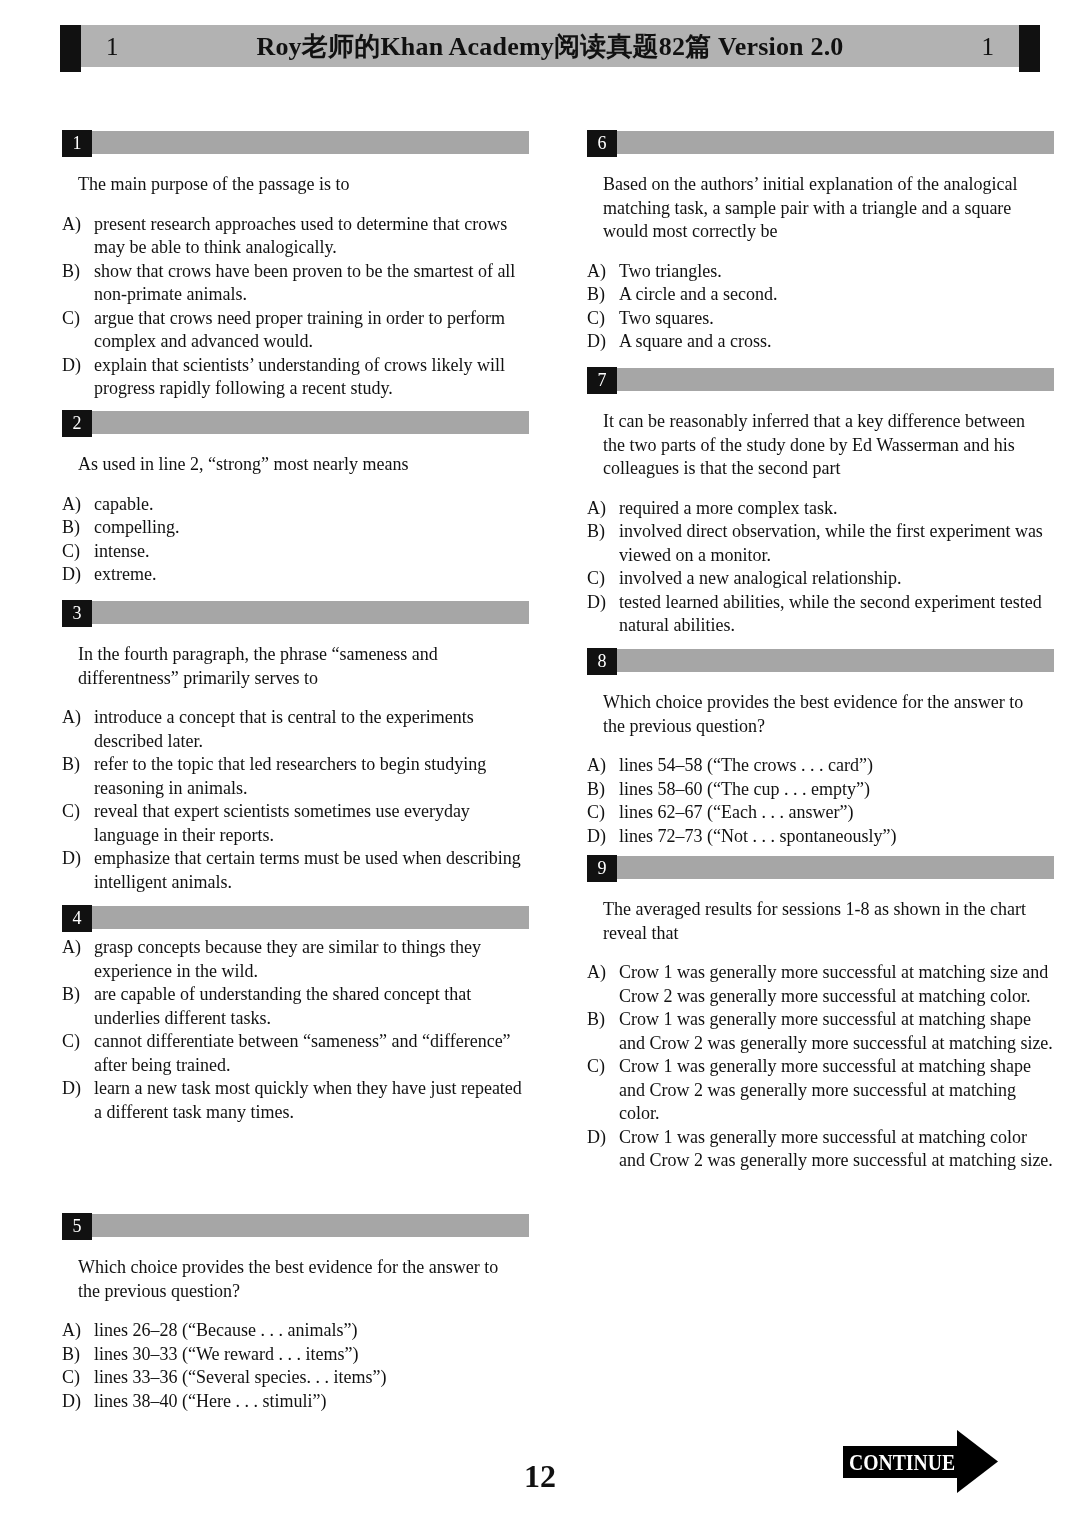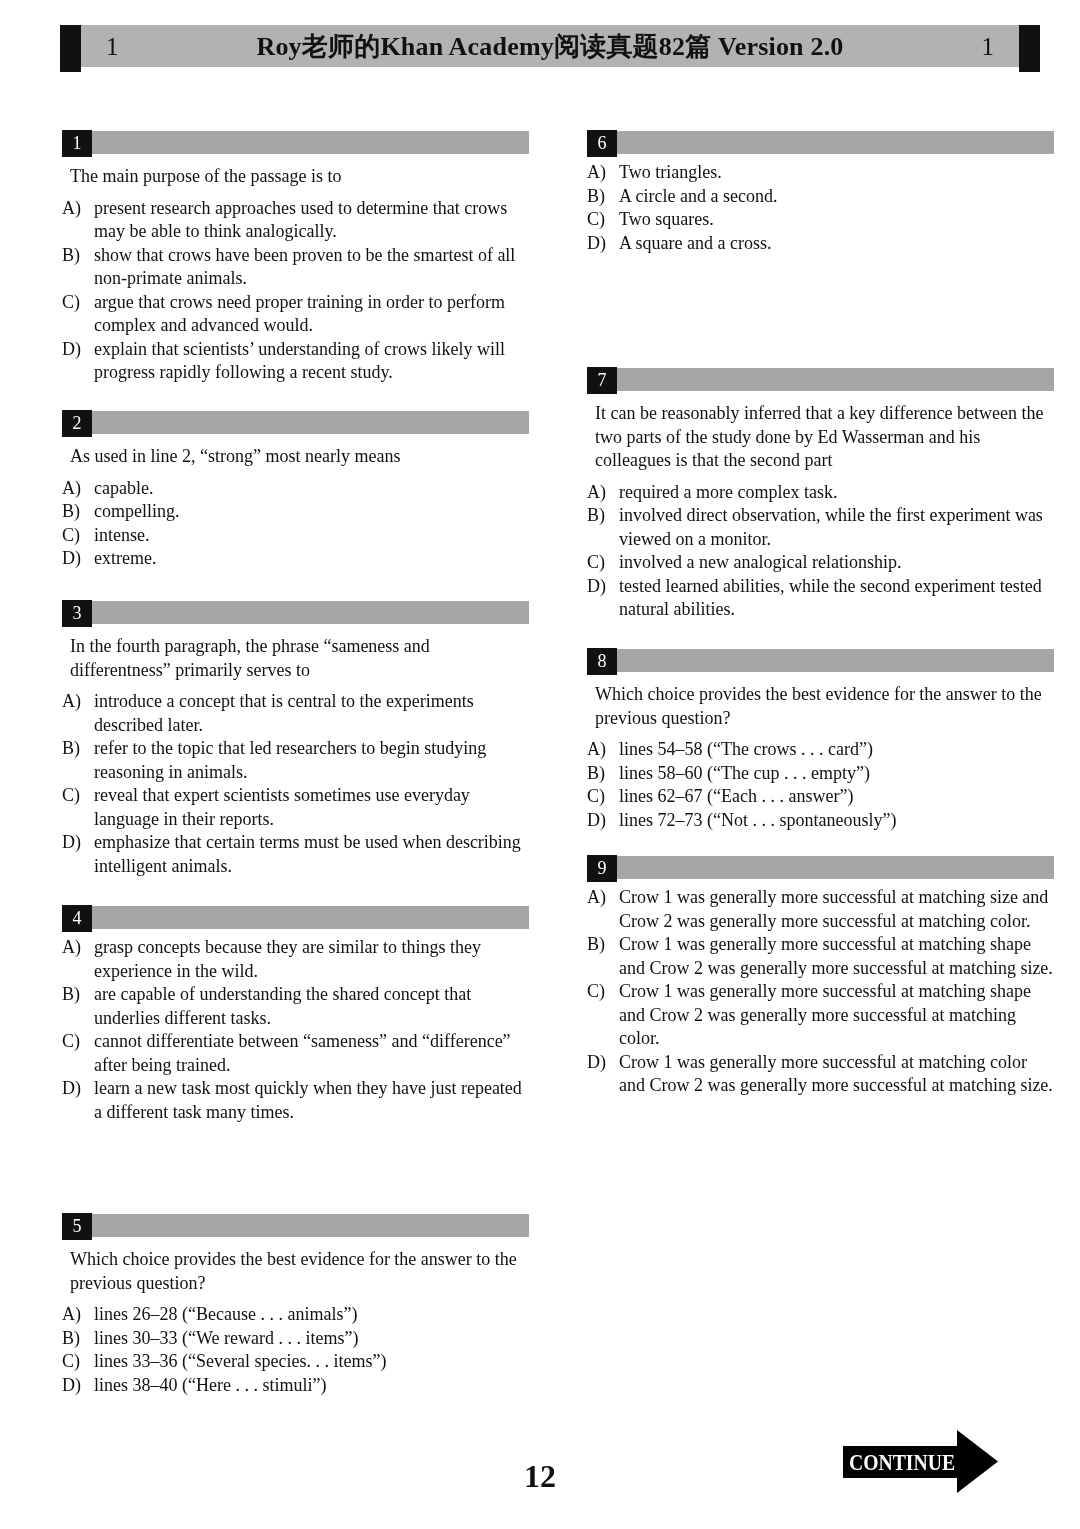--- a/index.html
+++ b/index.html
@@ -58,21 +58,21 @@
     width: 30px; height: 27px; background: var(--ink, #000);
     color: #fff; text-align: center; font-size: 18px; line-height: 27px;
     flex: 0 0 auto;
   }
   .q-bar {
     flex: 1 1 auto; height: 23px; margin-top: 1px;
     background: var(--question_bar_gray, #a6a6a6);
   }
 
   .q-stem {
-    margin: 8px; font-size: 18px; line-height: 23.5px;
+    margin: 16px; font-size: 18px; line-height: 23.5px;
   }
   .q-options { list-style: none; margin: 0; padding: 0; }
   .option { display: flex; font-size: 18px; line-height: 23.5px; }
   .opt-letter { flex: 0 0 32px; }
   .opt-text { flex: 1 1 auto; }
 
   
   .page-number {
     position: absolute; top: 1458px; left: 0; width: 1080px;
     text-align: center; font-size: 32px; font-weight: bold;
@@ -218,20 +218,21 @@
   </li>
       </ol>
   </section>
   </div>
 <div class="column" id="col-right">
     <section class="question">
     <div class="q-header">
       <span class="q-num">6</span>
       <span class="q-bar"></span>
     </div>
+    <p class="q-stem">Based on the authors’ initial explanation of the analogical matching task, a sample pair with a triangle and a square would most correctly be</p>
     <ol class="q-options">
         <li class="option">
     <span class="opt-letter">A)</span>
     <span class="opt-text">Two triangles.</span>
   </li>
         <li class="option">
     <span class="opt-letter">B)</span>
     <span class="opt-text">A circle and a second.</span>
   </li>
         <li class="option">
@@ -292,20 +293,21 @@
     <span class="opt-letter">D)</span>
     <span class="opt-text">lines 72–73 (“Not . . . spontaneously”)</span>
   </li>
       </ol>
   </section>
     <section class="question">
     <div class="q-header">
       <span class="q-num">9</span>
       <span class="q-bar"></span>
     </div>
+    <p class="q-stem">The averaged results for sessions 1-8 as shown in the chart reveal that</p>
     <ol class="q-options">
         <li class="option">
     <span class="opt-letter">A)</span>
     <span class="opt-text">Crow 1 was generally more successful at matching size and Crow 2 was generally more successful at matching color.</span>
   </li>
         <li class="option">
     <span class="opt-letter">B)</span>
     <span class="opt-text">Crow 1 was generally more successful at matching shape and Crow 2 was generally more successful at matching size.</span>
   </li>
         <li class="option">

